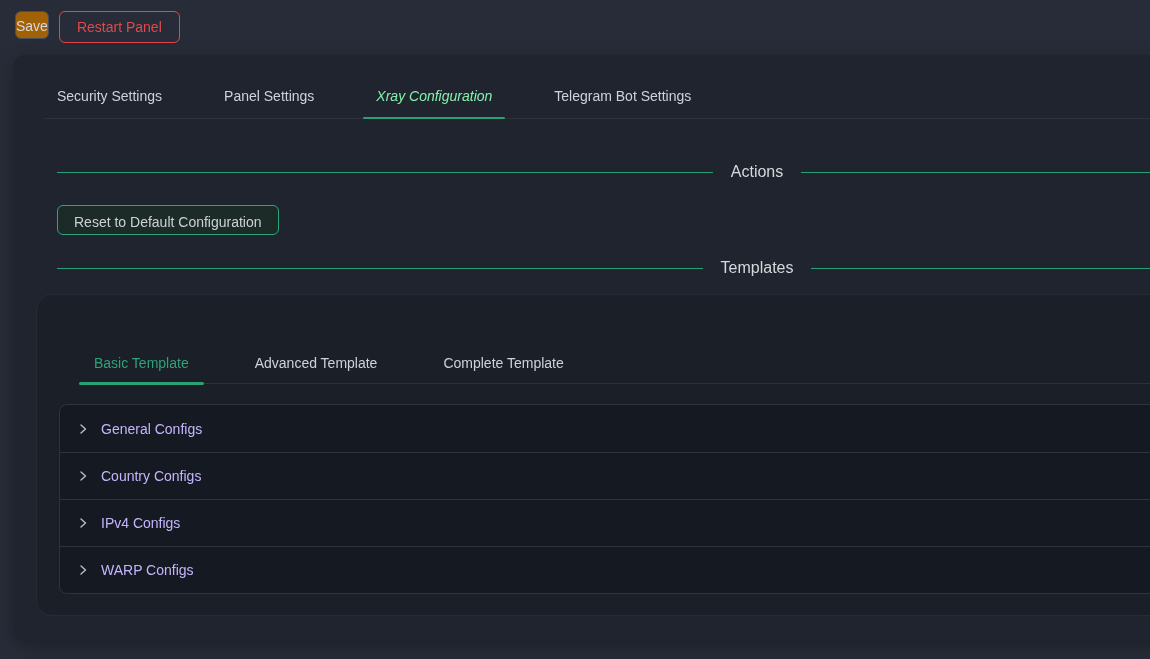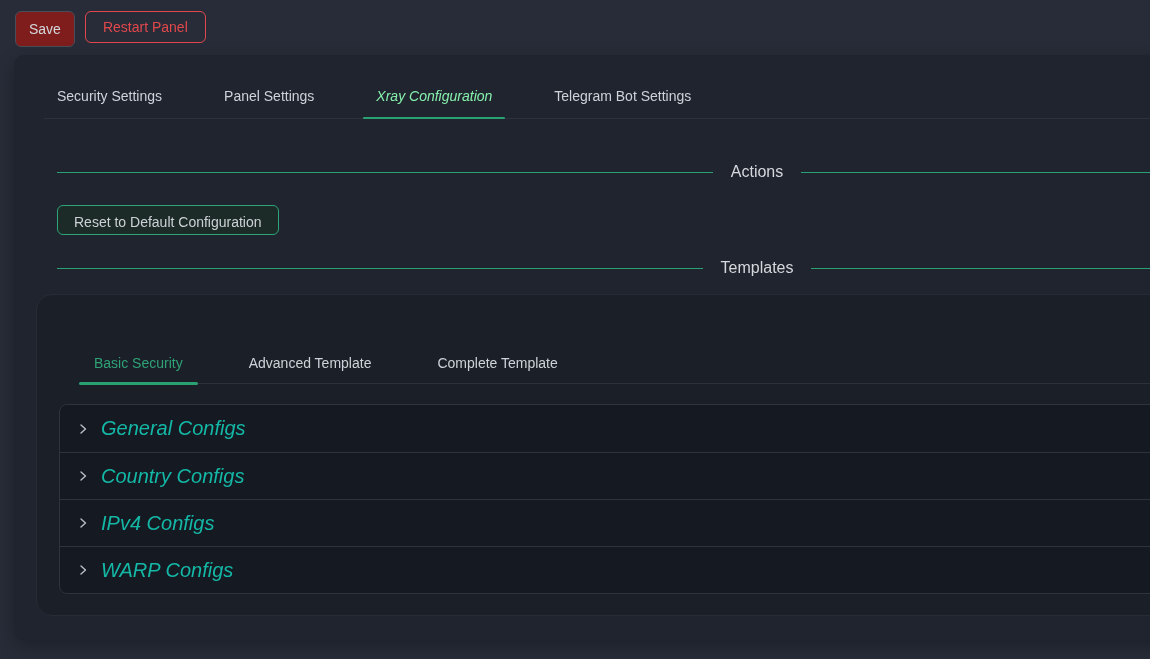--- a/index.html
+++ b/index.html
@@ -22,24 +22,24 @@
   }
   .btn {
     font-family: "Liberation Sans", sans-serif;
     font-size: 14px;
     border-radius: 6px;
     cursor: pointer;
     background: transparent;
   }
   .btn-save {
     color: #d4d8dd;
-    background: #7f1d1d;
+    background: #a16207;
     border: 1px solid #484e59;
-    padding: 6px 13px;
-    height: 36px;
+    padding: 6px 0;
+    height: 28px;
   }
   .btn-restart {
     color: #e2484b;
     border: 1px solid #e2484b;
     padding: 6px 17px;
     height: 32px;
   }
 
   
   .outer-card {
@@ -167,23 +167,22 @@
   .chevron {
     display: inline-flex;
     width: 14px; height: 14px;
     margin-right: 11px;
     align-items: center;
     justify-content: center;
     color: #b9bec5;
     flex: 0 0 auto;
   }
   .collapse-label {
-    font-size: 20px;
-    color: #14b8a6;
-    font-style: italic;
+    font-size: 14px;
+    color: #c4b5fd;
   }
 </style>
 </head>
 <body>
 
 <div class="topbar">
   <button class="btn btn-save">Save</button>
   <button class="btn btn-restart">Restart Panel</button>
 </div>
 
@@ -206,21 +205,21 @@
 
   <div class="divider templates">
     <span class="line"></span>
     <span class="divider-text">Templates</span>
     <span class="line"></span>
   </div>
 
   <div class="inner-card">
 
     <div class="inner-tabs">
-      <div class="inner-tab active">Basic Security</div>
+      <div class="inner-tab active">Basic Template</div>
       <div class="inner-tab">Advanced Template</div>
       <div class="inner-tab">Complete Template</div>
     </div>
 
     <div class="collapse">
 
       <div class="collapse-row">
         <span class="chevron">
           <svg width="12" height="12" viewBox="0 0 12 12" fill="none">
               <path d="M4 2 L8.5 6 L4 10" stroke="currentColor" stroke-width="1.4" stroke-linecap="round" stroke-linejoin="round"></path>

